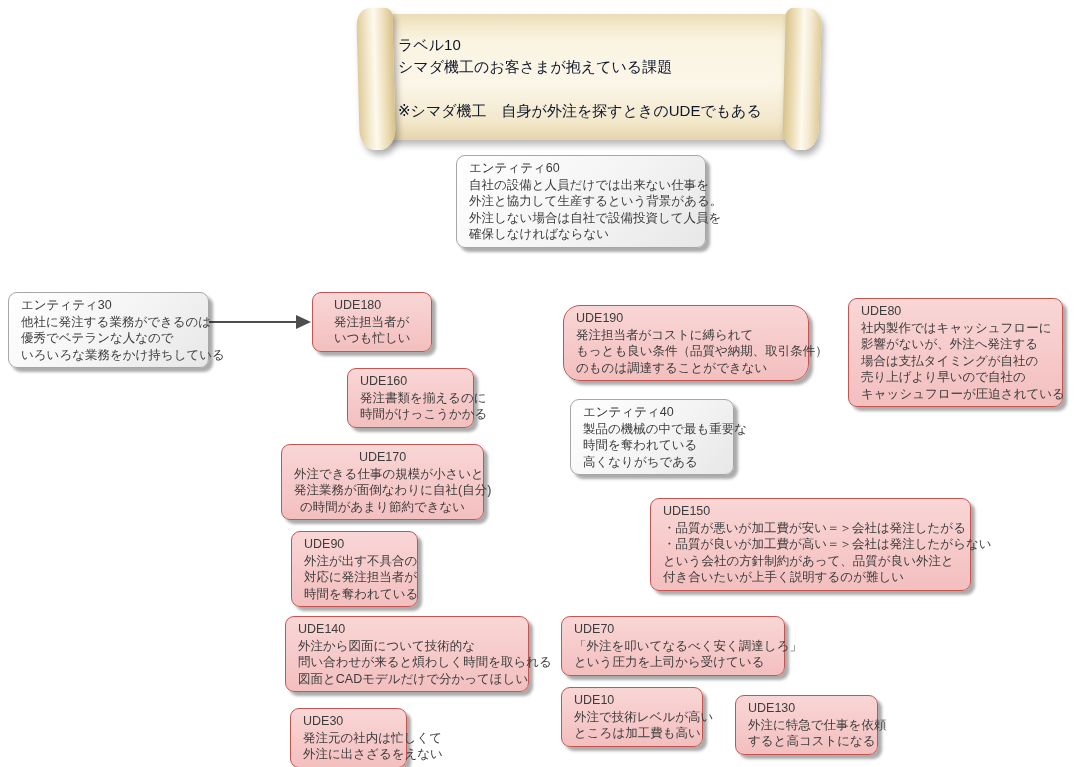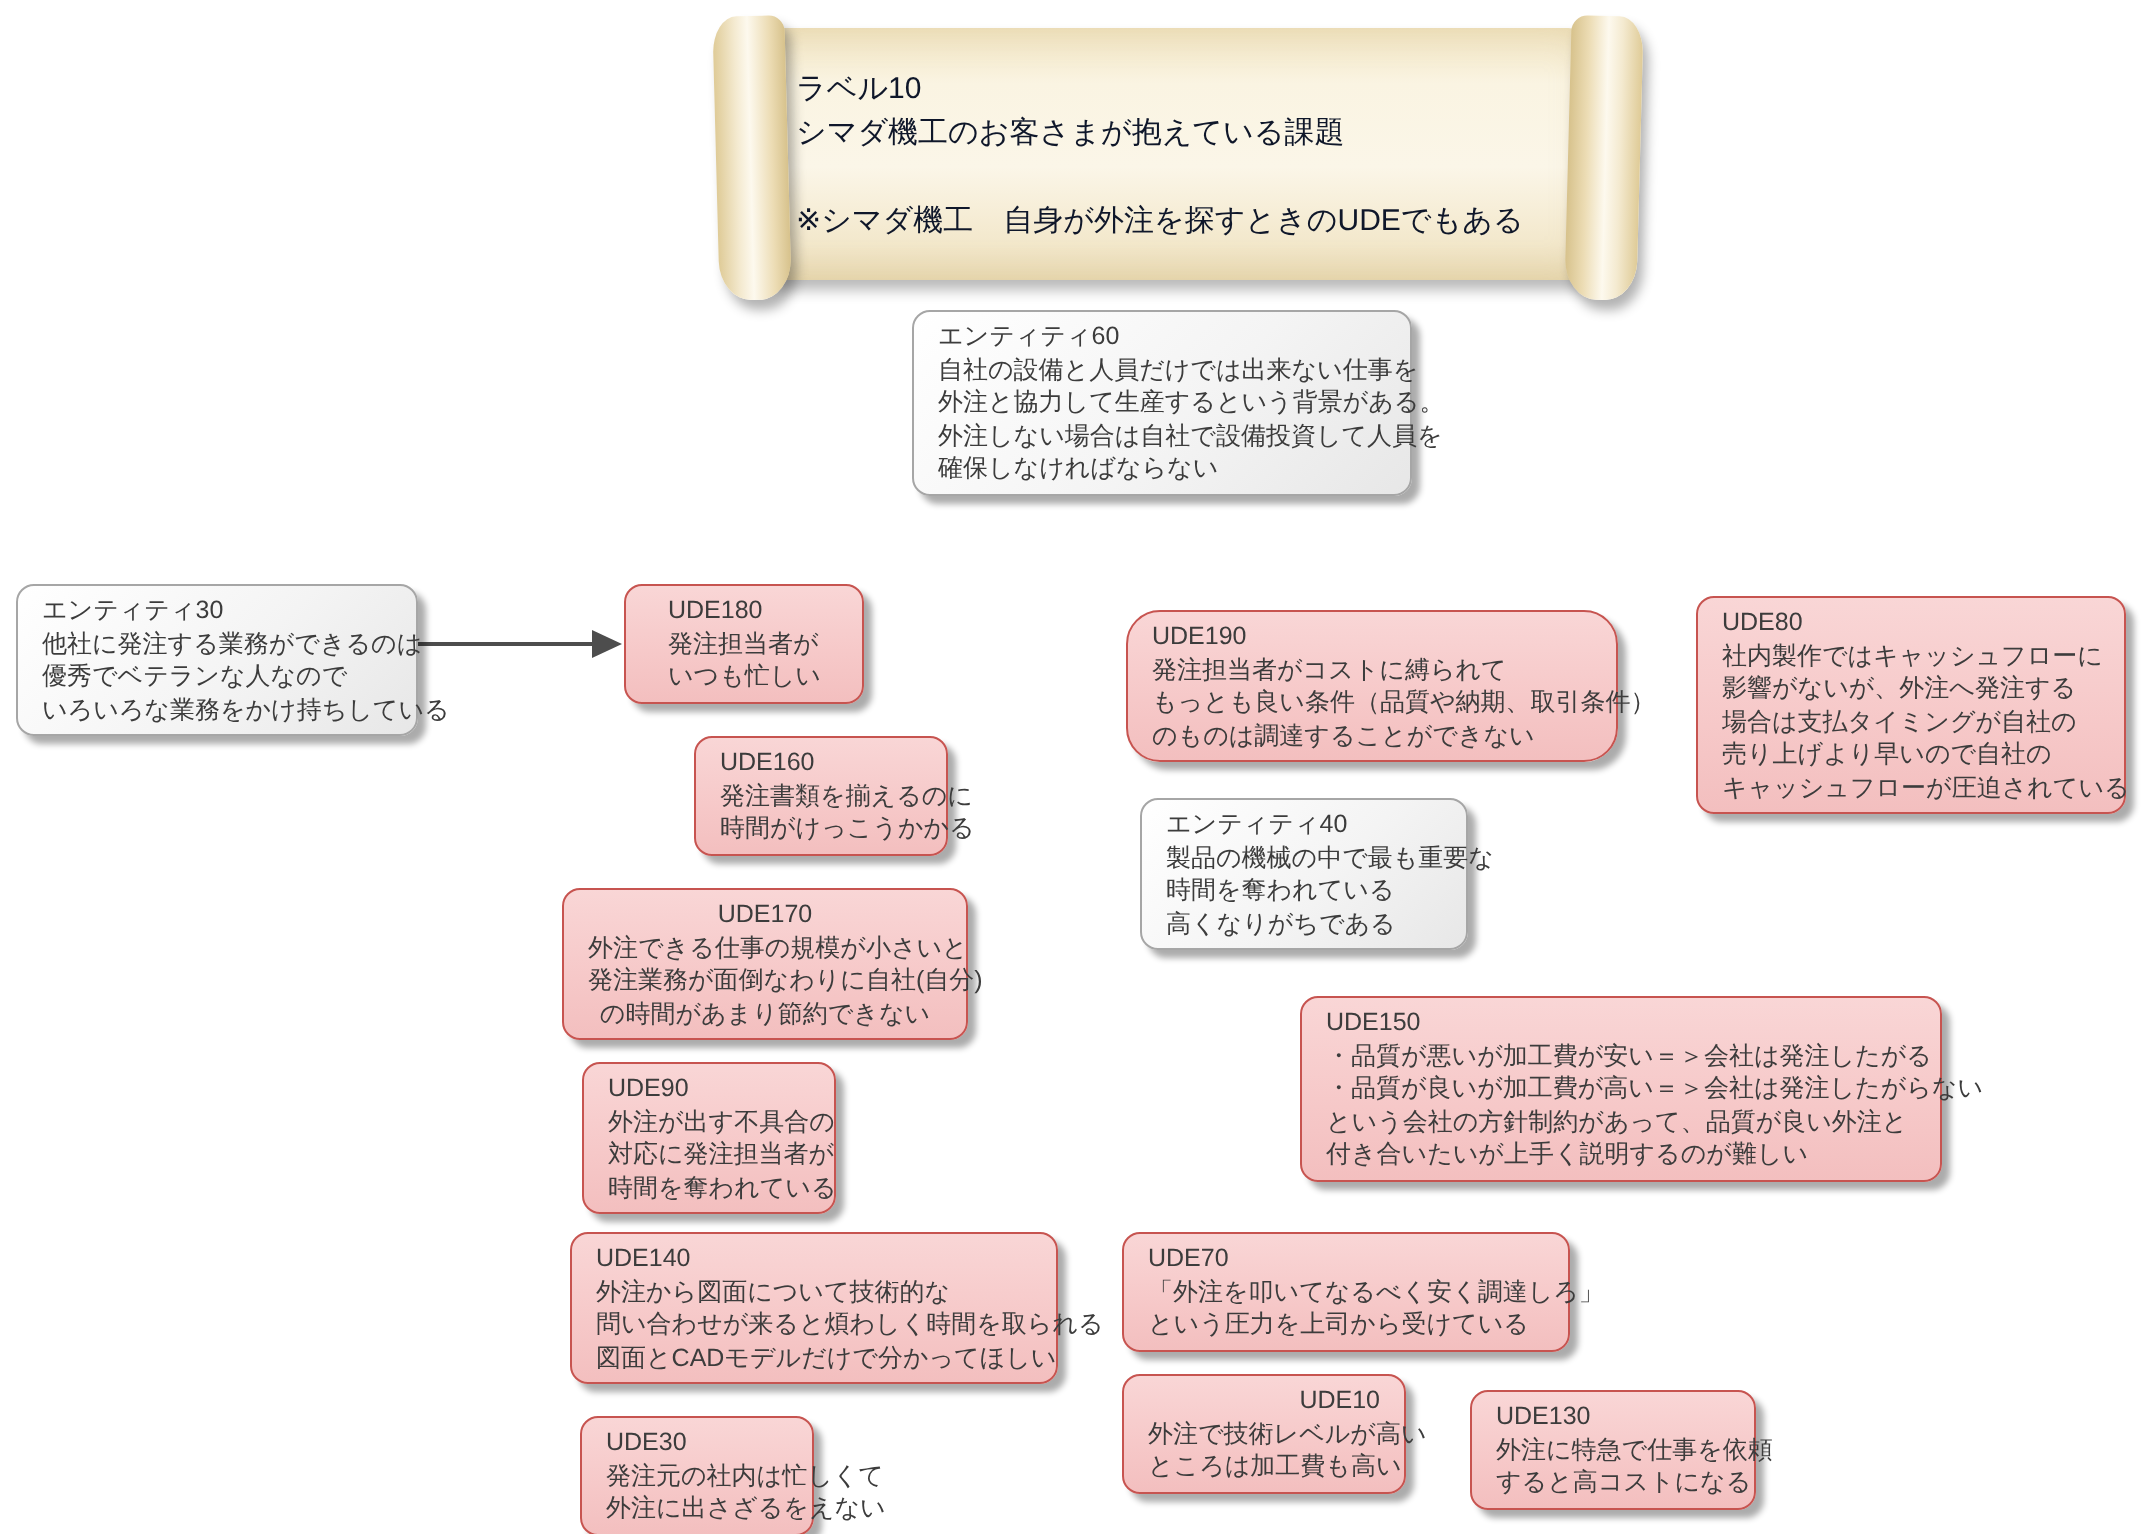--- a/index.html
+++ b/index.html
@@ -152,21 +152,21 @@
     <div class="nl">という会社の方針制約があって、品質が良い外注と</div>
     <div class="nl">付き合いたいが上手く説明するのが難しい</div>
   </div>
 
   <div class="node ude" style="left:561px;top:616px;width:224px;min-height:55px;">
     <div class="nl">UDE70</div>
     <div class="nl">「外注を叩いてなるべく安く調達しろ」</div>
     <div class="nl">という圧力を上司から受けている</div>
   </div>
 
-  <div class="node ude" style="left:561px;top:687px;width:142px;min-height:53px;text-align:right;">
+  <div class="node ude" style="left:561px;top:687px;width:142px;min-height:53px;">
     <div class="nl">UDE10</div>
     <div class="nl">外注で技術レベルが高い</div>
     <div class="nl">ところは加工費も高い</div>
   </div>
 
   <div class="node ude" style="left:735px;top:695px;width:143px;min-height:55px;">
     <div class="nl">UDE130</div>
     <div class="nl">外注に特急で仕事を依頼</div>
     <div class="nl">すると高コストになる</div>
   </div>

